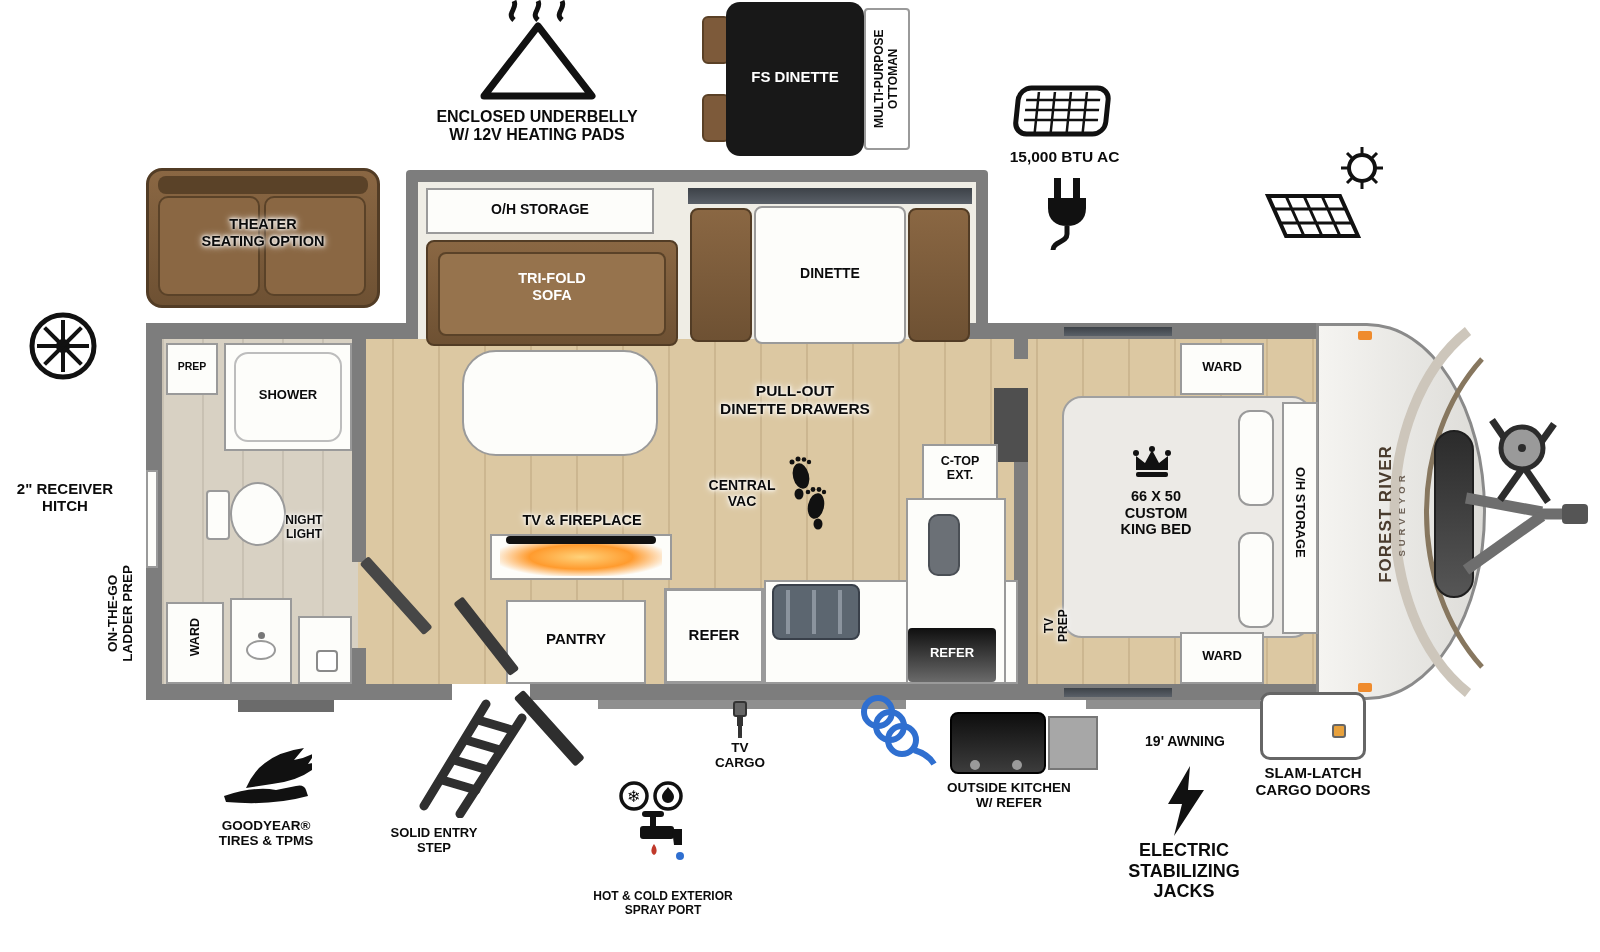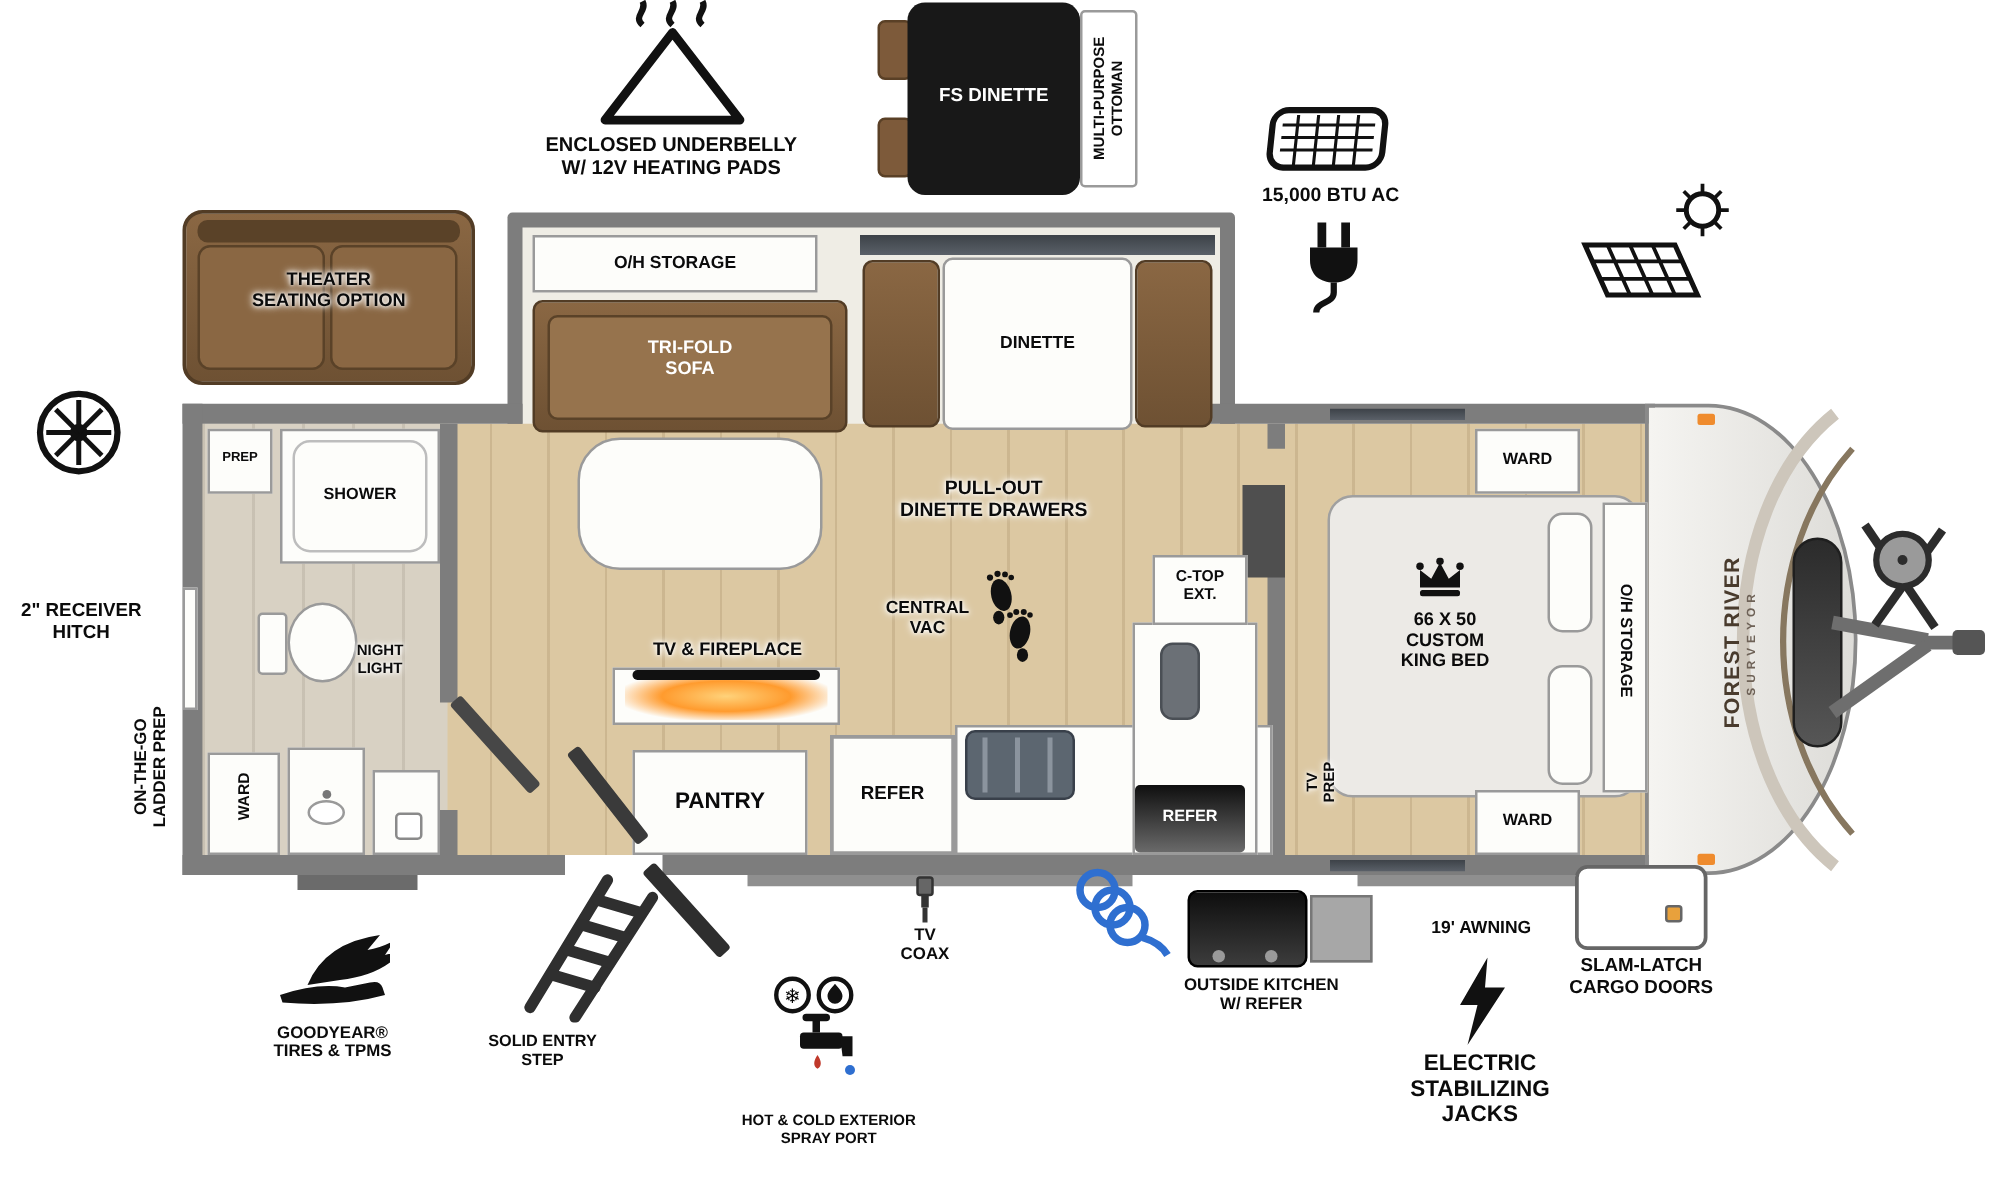--- a/index.html
+++ b/index.html
@@ -130,21 +130,21 @@
         <circle cx="25" cy="39.5" r="2.4"></circle>
         <circle cx="31" cy="39.5" r="2.4"></circle>
         <circle cx="36" cy="42" r="2.2"></circle>
     </g>
   </svg>
   <div class="lbl" style="left:498px;top:512px;width:168px;font-size:14.5px;">TV &amp; FIREPLACE</div>
   <div class="wbox" style="left:490px;top:534px;width:182px;height:46px;"></div>
   <div class="abs" style="left:500px;top:538px;width:162px;height:38px;background:radial-gradient(ellipse at center,#ffd27a 0%,#ff9b2e 45%,rgba(255,155,46,0) 78%);"></div>
   <div class="abs" style="left:506px;top:536px;width:150px;height:8px;background:#111;border-radius:4px;"></div>
   <div class="wbox" style="left:506px;top:600px;width:140px;height:84px;"></div>
-  <div class="lbl" style="left:512px;top:630px;width:128px;font-size:18px;text-align:center;">PANTRY</div>
+  <div class="lbl" style="left:512px;top:630px;width:128px;font-size:15px;text-align:center;">PANTRY</div>
   <div class="leaf" style="left:452px;top:600px;width:12px;height:92px;transform:rotate(-38deg);transform-origin:top center;"></div>
   <div class="wbox" style="left:664px;top:588px;width:100px;height:96px;border-width:3px;"></div>
   <div class="lbl" style="left:670px;top:626px;width:88px;font-size:15px;">REFER</div>
   <div class="wbox" style="left:764px;top:580px;width:254px;height:104px;"></div>
   <div class="abs" style="left:772px;top:584px;width:88px;height:56px;background:#5c6670;border:2px solid #39404a;border-radius:8px;"></div>
   <div class="abs" style="left:786px;top:590px;width:4px;height:44px;background:#8b949e;"></div>
   <div class="abs" style="left:812px;top:590px;width:4px;height:44px;background:#8b949e;"></div>
   <div class="abs" style="left:838px;top:590px;width:4px;height:44px;background:#8b949e;"></div>
   <div class="wbox" style="left:906px;top:498px;width:100px;height:186px;"></div>
   <div class="wbox" style="left:922px;top:444px;width:76px;height:56px;"></div>
@@ -220,21 +220,21 @@
   </svg>
   <div class="lbl" style="left:588px;top:890px;width:150px;font-size:12px;">HOT &amp; COLD EXTERIOR
 SPRAY PORT</div>
 
   <svg class="abs" style="left:722px;top:698px;" width="36" height="42" viewBox="0 0 36 42">
     <rect x="12" y="4" width="12" height="14" rx="2" fill="#666" stroke="#333" stroke-width="2"></rect>
     <rect x="15" y="18" width="6" height="10" fill="#333"></rect>
     <path d="M18 28 v12" stroke="#333" stroke-width="4"></path>
   </svg>
   <div class="lbl" style="left:714px;top:740px;width:52px;font-size:13.5px;">TV
-COAX</div>
+CARGO</div>
 
   <svg class="abs" style="left:848px;top:690px;" width="92" height="82" viewBox="0 0 92 82">
     <g fill="none" stroke="#2f6fd0" stroke-width="6">
       <circle cx="30" cy="22" r="14"></circle>
         <circle cx="42" cy="36" r="14"></circle>
         <circle cx="54" cy="50" r="14"></circle>
       <path d="M66 60 q14 4 20 14"></path>
     </g>
   </svg>
   <div class="abs" style="left:950px;top:712px;width:96px;height:62px;background:linear-gradient(180deg,#0e0e0e,#3c3c3c);border-radius:8px;border:2px solid #000;"></div>

